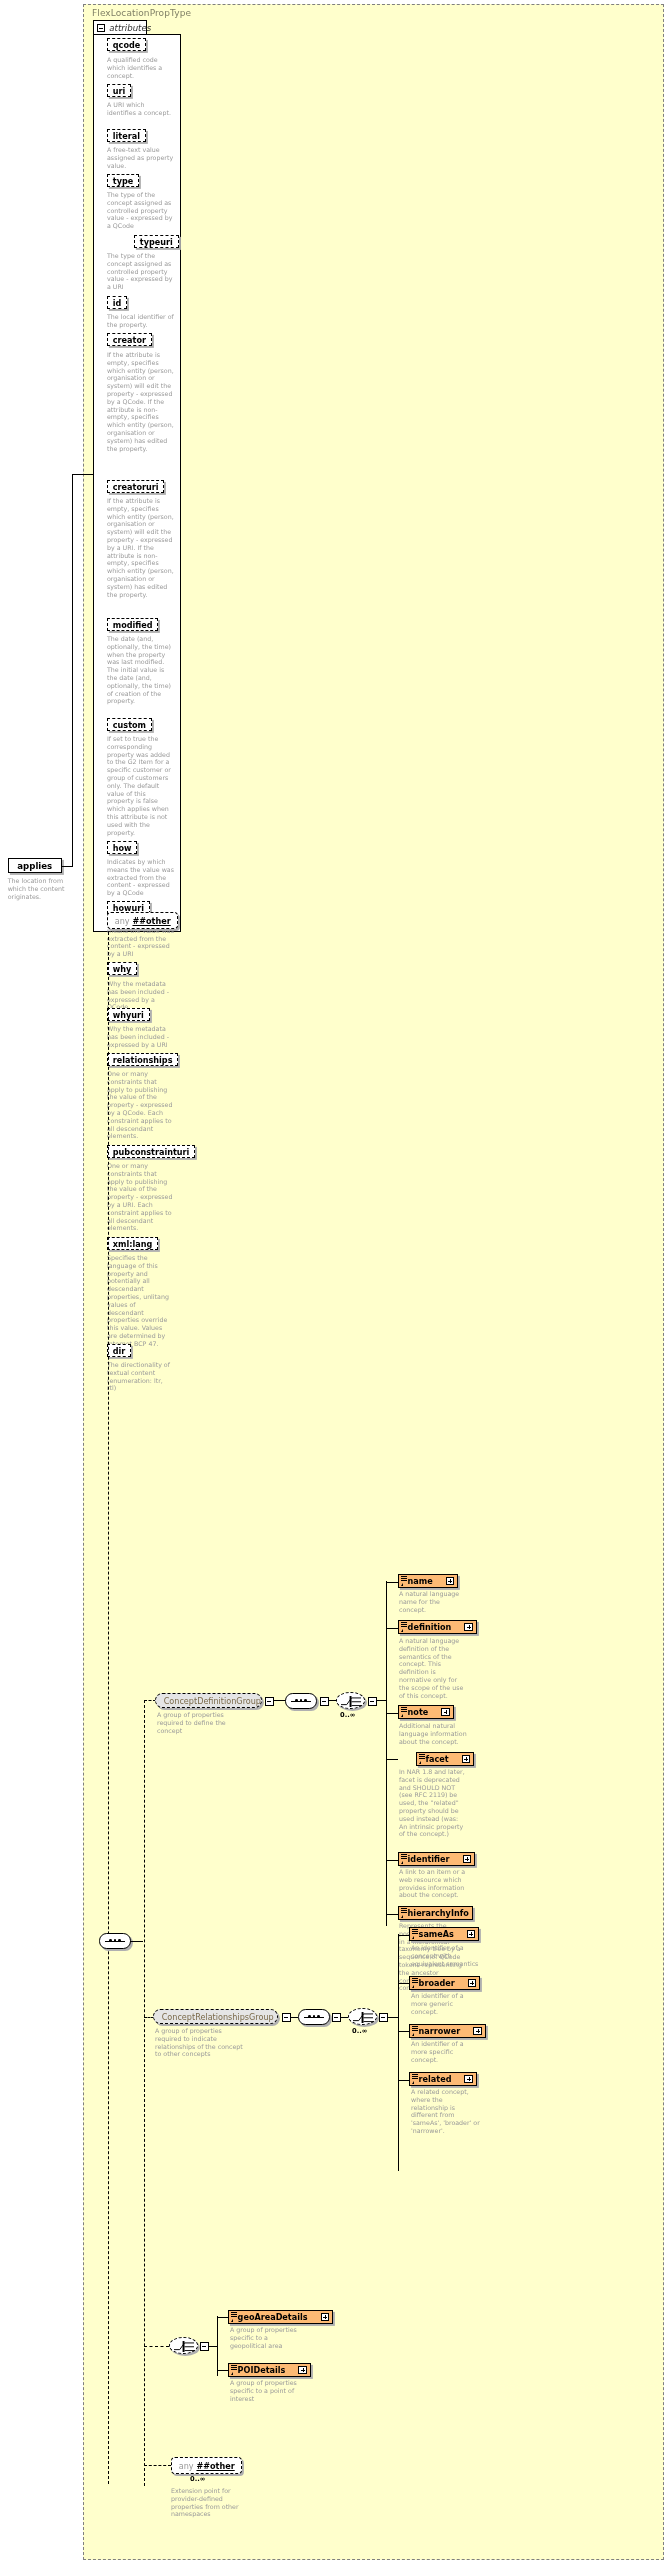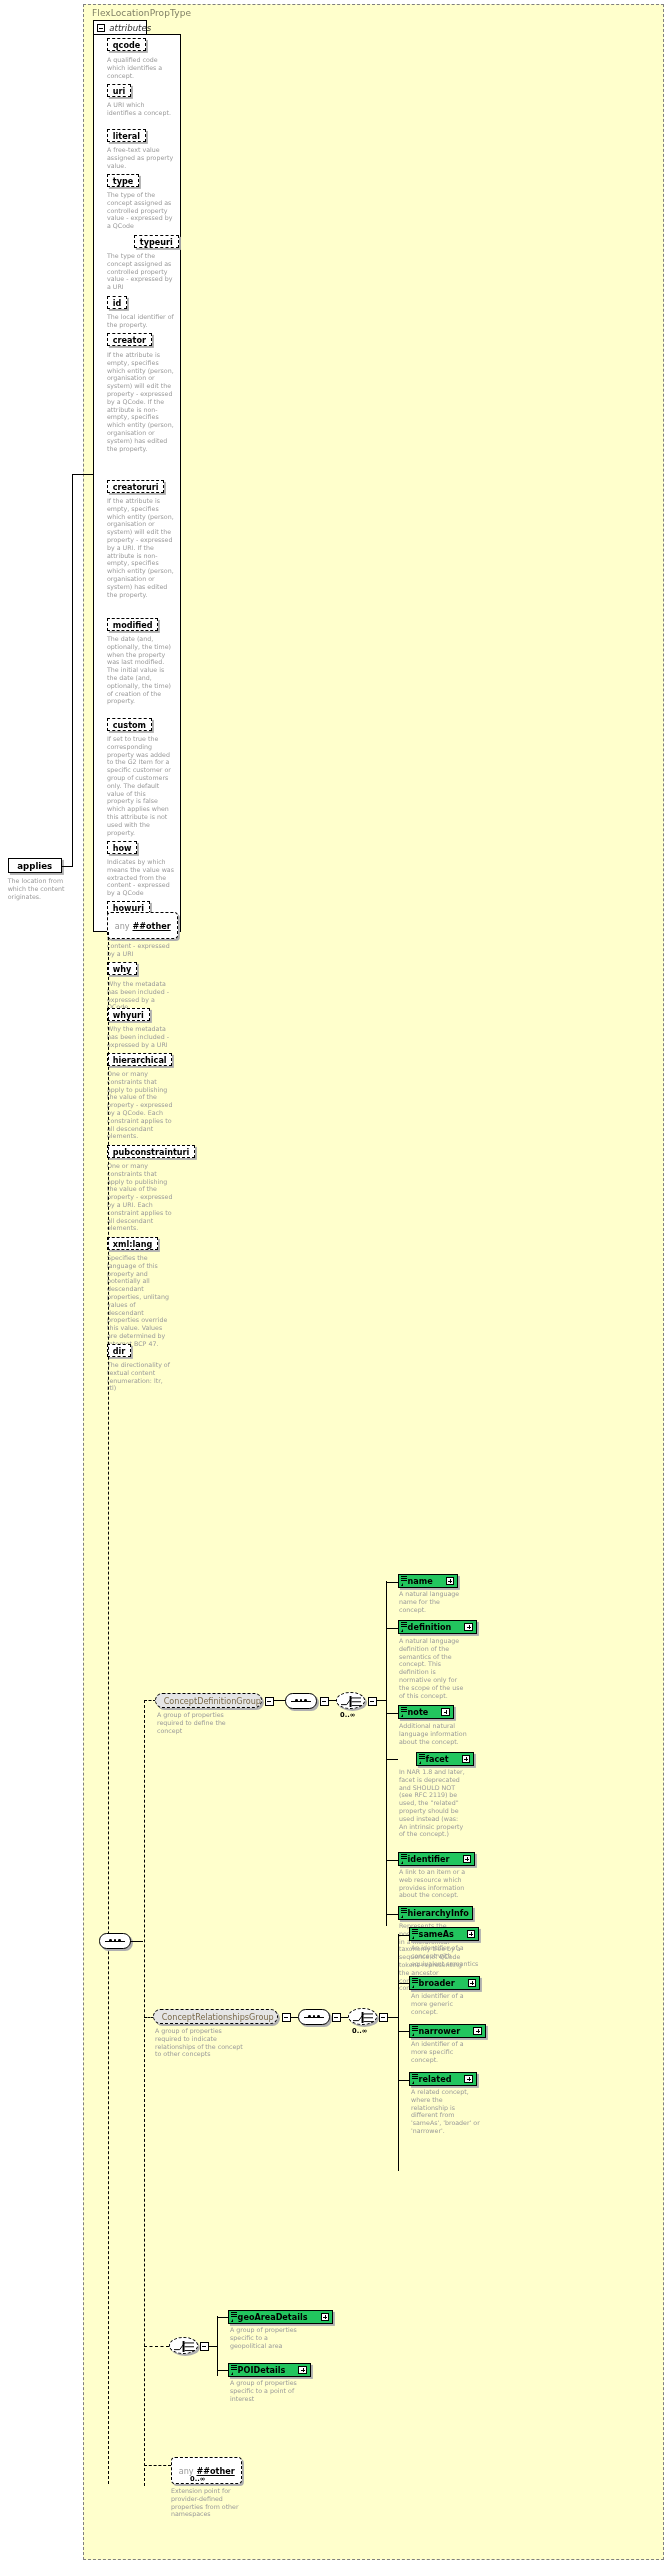--- a/index.html
+++ b/index.html
@@ -101,36 +101,36 @@
     width: 69px;
   }
   .desc.w80 { width: 77px; }
 
   
   .anybox {
     position: absolute;
     border: 1px dashed #000;
     background: #ffffff;
     border-radius: 4px;
-    height: 27px;
+    height: 17px;
     display: flex;
     align-items: center;
     gap: 2.9px;
     padding: 0 6.7px;
     box-shadow: 1.9px 1.9px 0 #b0b0b0;
     white-space: nowrap;
   }
   .anybox .any { font-size: 8.1px; color: #999; }
   .anybox .ns  { font-size: 8.1px; color: #000; font-weight: bold; text-decoration: underline; }
 
   
   .elem {
     position: absolute;
     border: 1px solid #000;
-    background: #22c55e;
+    background: #fdba74;
     height: 14.4px;
     display: flex;
     align-items: center;
     gap: 13px;
     padding: 0 2.9px 0 8.6px;
     box-shadow: 1.9px 1.9px 0 #b0b0b0;
     white-space: nowrap;
   }
   .elem .nm { font-size: 8.1px; font-weight: bold; color: #000; }
   .elem .corner {
@@ -287,21 +287,21 @@
       <div class="desc" style="left: 107px; top: 919px; width: 67px;">Indicates by which means the value was extracted from the content - expressed by a URI</div>
       <div class="attr" style="left: 107px; top: 962px;">
         <span>why</span>
       </div>
       <div class="desc" style="left: 107px; top: 980px; width: 67px;">Why the metadata has been included - expressed by a QCode</div>
       <div class="attr" style="left: 107px; top: 1008px;">
         <span>whyuri</span>
       </div>
       <div class="desc" style="left: 107px; top: 1025px; width: 67px;">Why the metadata has been included - expressed by a URI</div>
       <div class="attr" style="left: 107px; top: 1053px;">
-        <span>hierarchical</span>
+        <span>relationships</span>
       </div>
       <div class="desc" style="left: 107px; top: 1070px; width: 67px;">One or many constraints that apply to publishing the value of the property - expressed by a QCode. Each constraint applies to all descendant elements.</div>
       <div class="attr" style="left: 107px; top: 1145px;">
         <span>pubconstrainturi</span>
       </div>
       <div class="desc" style="left: 107px; top: 1162px; width: 67px;">One or many constraints that apply to publishing the value of the property - expressed by a URI. Each constraint applies to all descendant elements.</div>
       <div class="attr" style="left: 107px; top: 1237px;">
         <span>xml:lang</span>
       </div>
       <div class="desc" style="left: 107px; top: 1254px; width: 67px;">Specifies the language of this property and potentially all descendant properties, unlitang values of descendant properties override this value. Values are determined by Internet BCP 47.</div>

